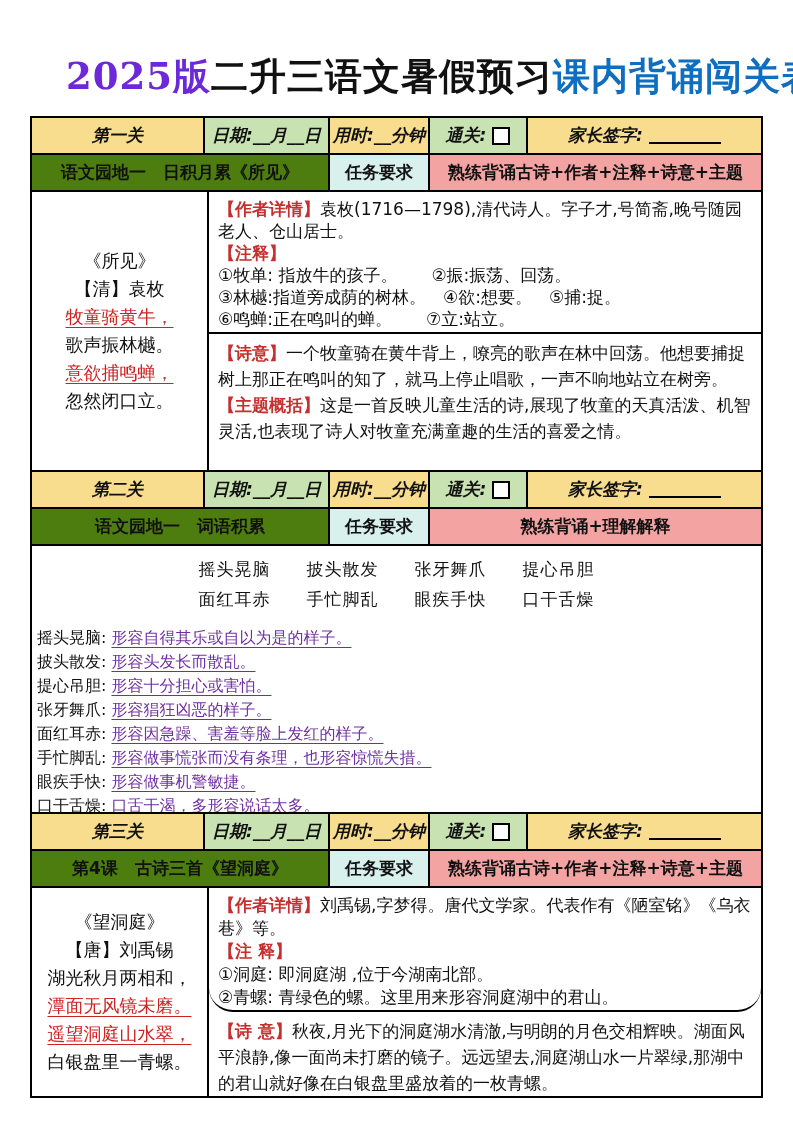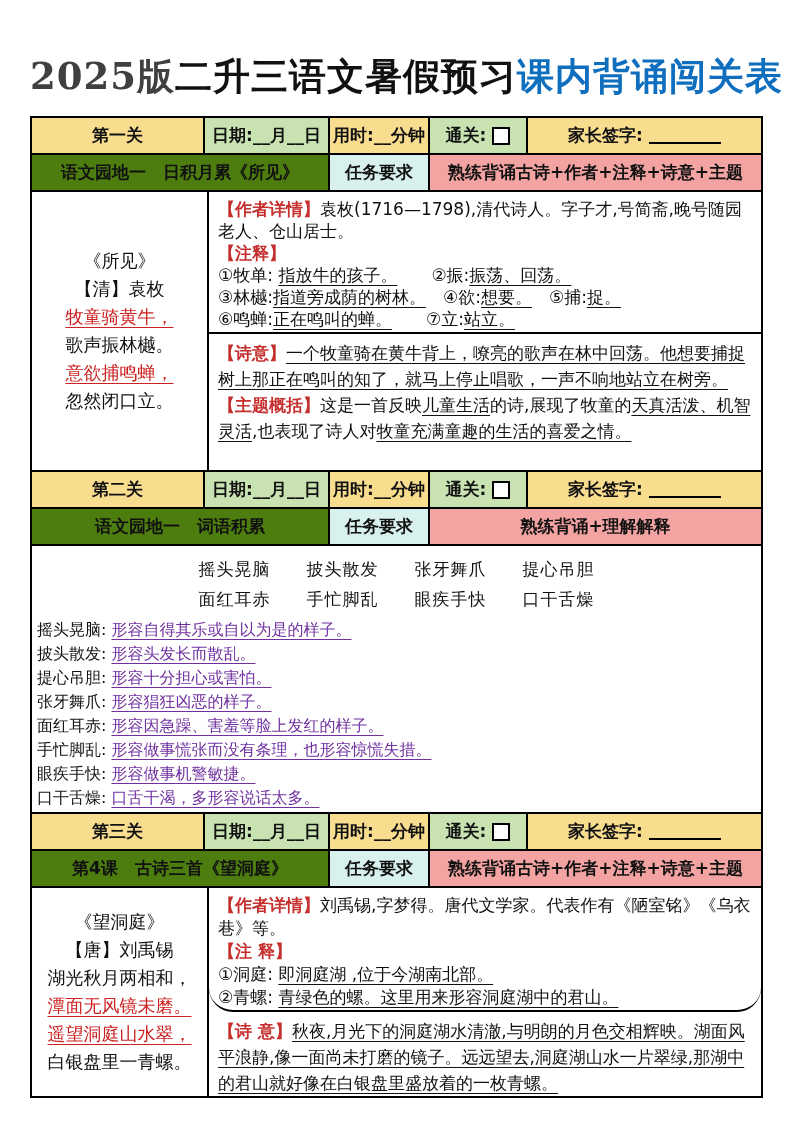--- a/index.html
+++ b/index.html
@@ -1,24 +1,24 @@
 <!DOCTYPE html>
 <html><head>
 <meta charset="utf-8">
 <style>
   html,body{margin:0;padding:0;background:#ffffff;}
   body{width:793px;height:1122px;font-family:"DejaVu Sans","Liberation Sans",sans-serif;color:#111;}
   .page{box-sizing:border-box;width:793px;height:1122px;padding:52px 30px 0 30px;background:#fff;}
   .title{margin:0 0 14px 0;text-align:center;font-family:"DejaVu Serif","Liberation Serif",serif;
          font-size:37px;font-weight:700;letter-spacing:1px;white-space:nowrap;}
-  .t-red{color:#404040;} .t-blue{color:#0F6FBE;} .t-black{color:#111;}
+  .t-red{color:#6d28d9;margin-left:36px;} .t-blue{color:#0F6FBE;} .t-black{color:#111;}
 
   .table{border:2px solid #000;}
   .row{display:grid;}
-  .rowA{grid-template-columns:173px 125px 100px 98px 1fr;}
+  .rowA{grid-template-columns:173px 125px 100px 98px 1fr;font-style:italic;}
   .rowB{grid-template-columns:298px 100px 1fr;}
   .cell{box-sizing:border-box;height:37px;display:flex;align-items:center;justify-content:center;
         border-right:2px solid #000;border-bottom:2px solid #000;font-size:17px;font-weight:700;
         white-space:nowrap;overflow:hidden;}
   .row .cell:last-child{border-right:none;}
   .bg-yellow{background:#F8DD8F;} .bg-green{background:#C8E2B2;}
   .bg-blue{background:#4d7c0f;} .bg-cyan{background:#D8F1EC;} .bg-pink{background:#F2A3A2;}
 
   .checkbox{display:inline-block;width:14px;height:14px;border:2px solid #000;background:#fff;margin-left:6px;}
   .signline{display:inline-block;width:72px;border-bottom:2px solid #000;height:14px;margin-left:6px;}
@@ -31,25 +31,25 @@
   .rightcol{flex:1;display:flex;flex-direction:column;min-width:0;}
   .notecell,.meaningcell{box-sizing:border-box;padding:6px 9px;overflow:hidden;font-size:17px;}
   .notecell{border-bottom:2px solid #000;}
   .content-1 .notecell{height:142px;line-height:22px;}
   .content-1 .meaningcell{flex:1;line-height:26px;}
   .content-3 .notecell{height:124px;line-height:23px;border-radius:24px;}
   .content-3 .meaningcell{flex:1;line-height:26px;}
 
   .wordscell{box-sizing:border-box;height:268px;border-bottom:2px solid #000;padding:8px 5px 0 5px;overflow:hidden;}
   .wline{text-align:center;font-size:17px;line-height:30px;letter-spacing:1px;}
-  .defs{margin-top:4px;}
+  .defs{margin-top:12px;}
   .defs .para{font-size:16px;line-height:24px;white-space:nowrap;overflow:hidden;}
 
   .lbl{color:#C5302F;font-weight:700;}
-  .ul{text-decoration:underline;text-underline-offset:4px;text-decoration-thickness:1px;}
+  .ul{text-underline-offset:4px;text-decoration-thickness:1px;}
   .rul{color:#CC2222;text-decoration:underline;text-underline-offset:4px;text-decoration-thickness:1px;}
   .pul{color:#7030A0;text-decoration:underline;text-underline-offset:4px;text-decoration-thickness:1px;}
   .line{display:block;}
 </style>
 </head>
 <body>
 
 <div class="page">
   <h1 class="title"><span class="t-red">2025版</span><span class="t-black">二升三语文暑假预习</span><span class="t-blue">课内背诵闯关表</span></h1>
 

